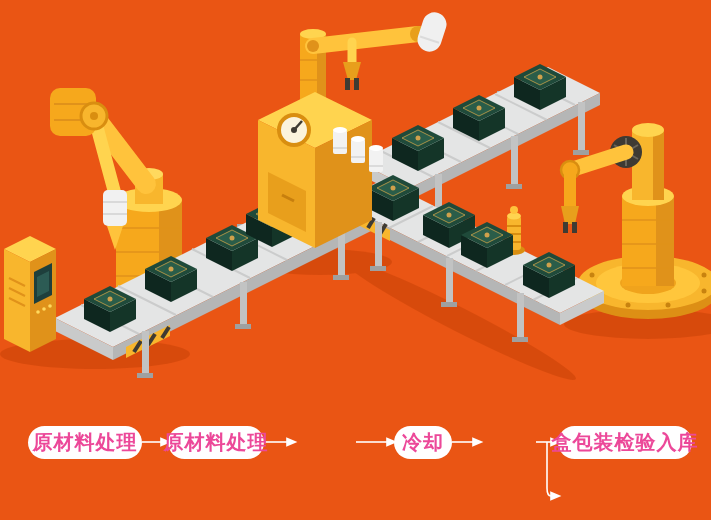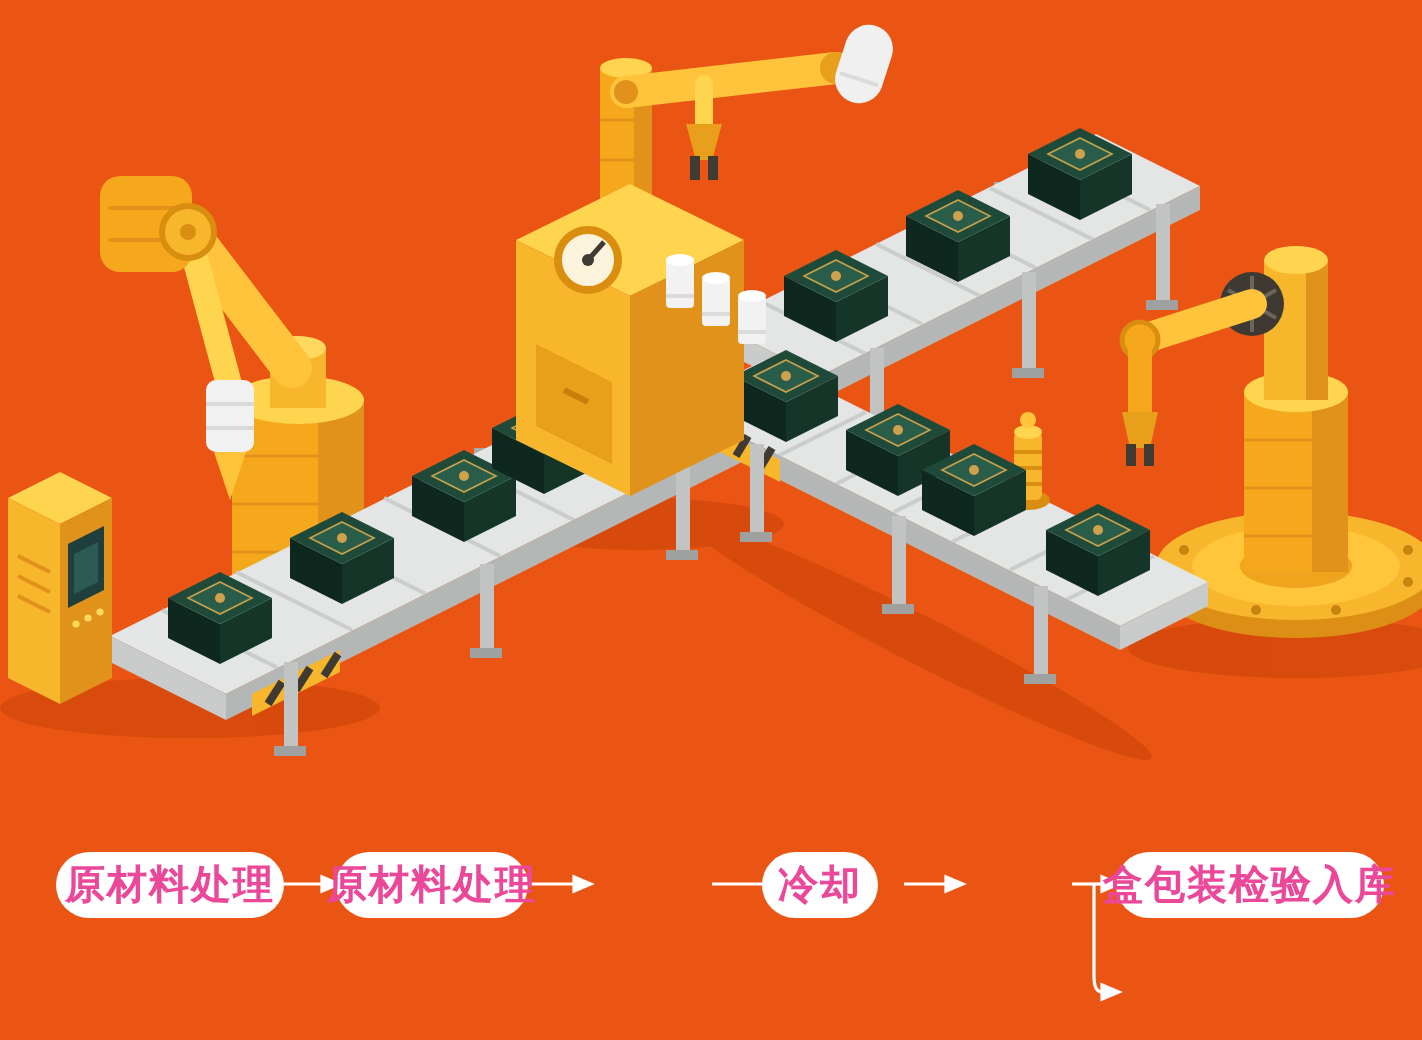--- a/index.html
+++ b/index.html
@@ -299,21 +299,21 @@
         <path d="M547,442 V488 Q547,496 551,496" marker-end="url(#arrow)"></path>
       </g>
     </svg>
 
     <div class="pill" style="left:28px;  top:426px; width:114px">
       <span>原材料处理</span>
     </div>
     <div class="pill" style="left:168px; top:426px; width:96px">
       <span>原材料处理</span>
     </div>
-    <div class="pill" style="left:381px; top:426px; width:58px">
+    <div class="pill" style="left:394px; top:426px; width:58px">
       <span>冷却</span>
     </div>
     <div class="pill" style="left:558px; top:426px; width:134px">
       <span>盒包装检验入库</span>
     </div>
   </div>
 
 </div>
 
 </body></html>

